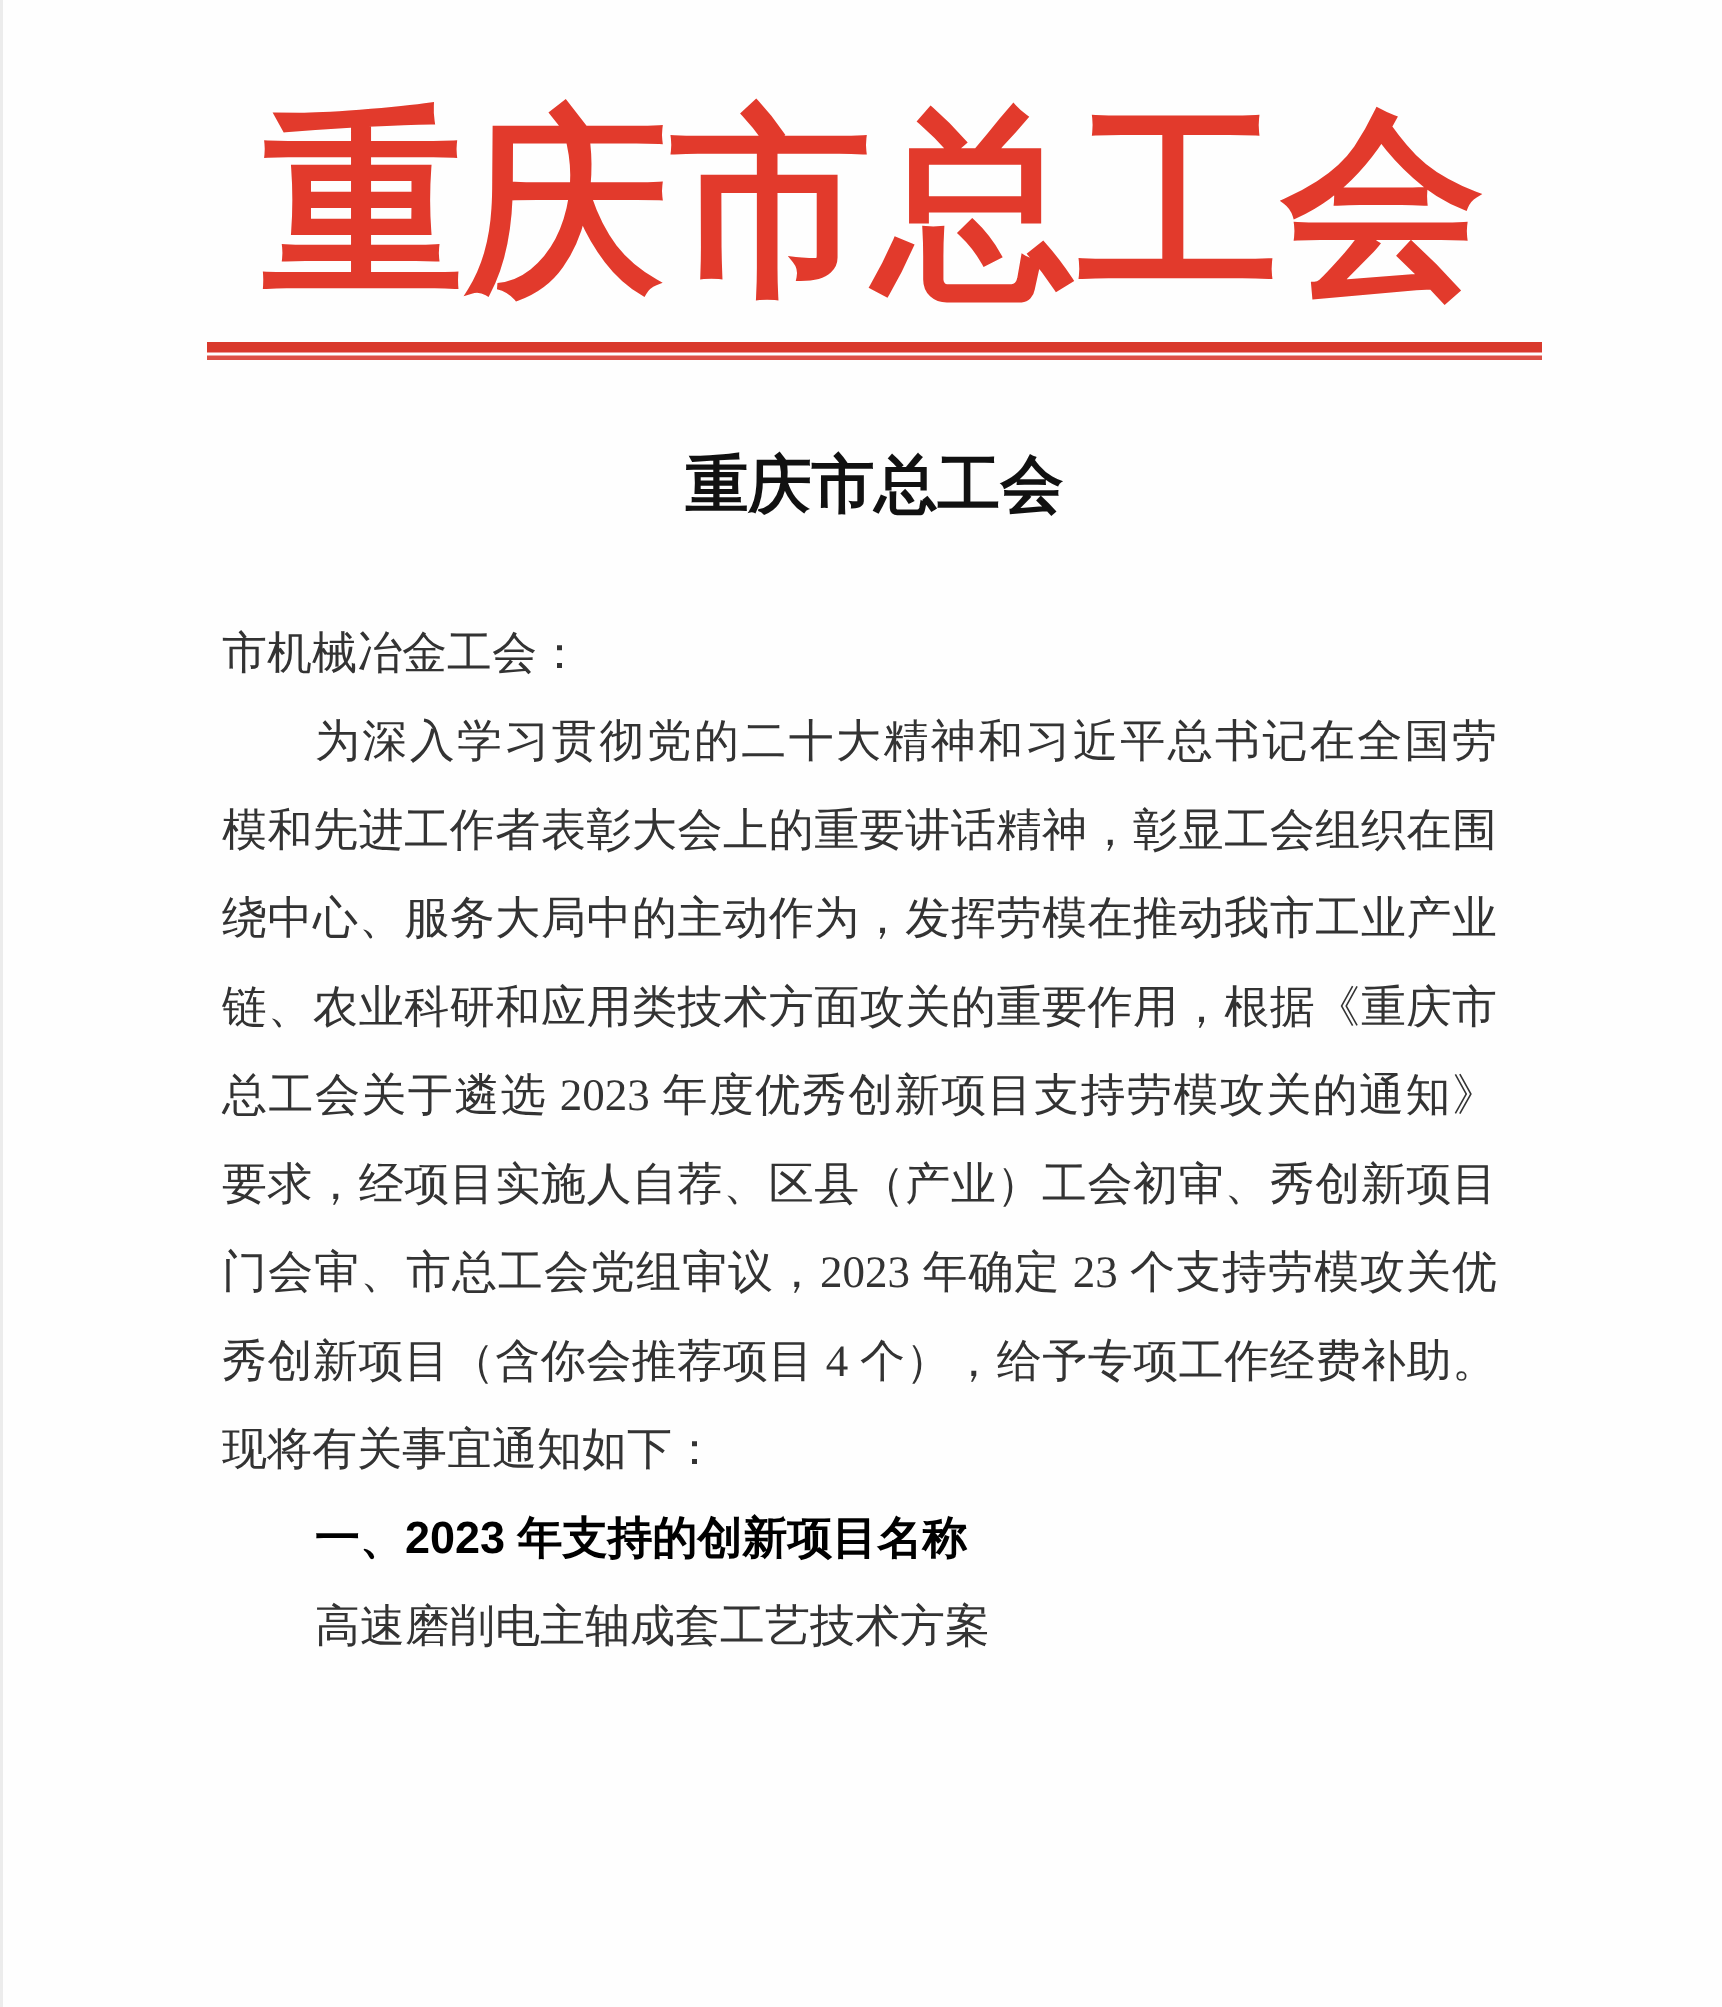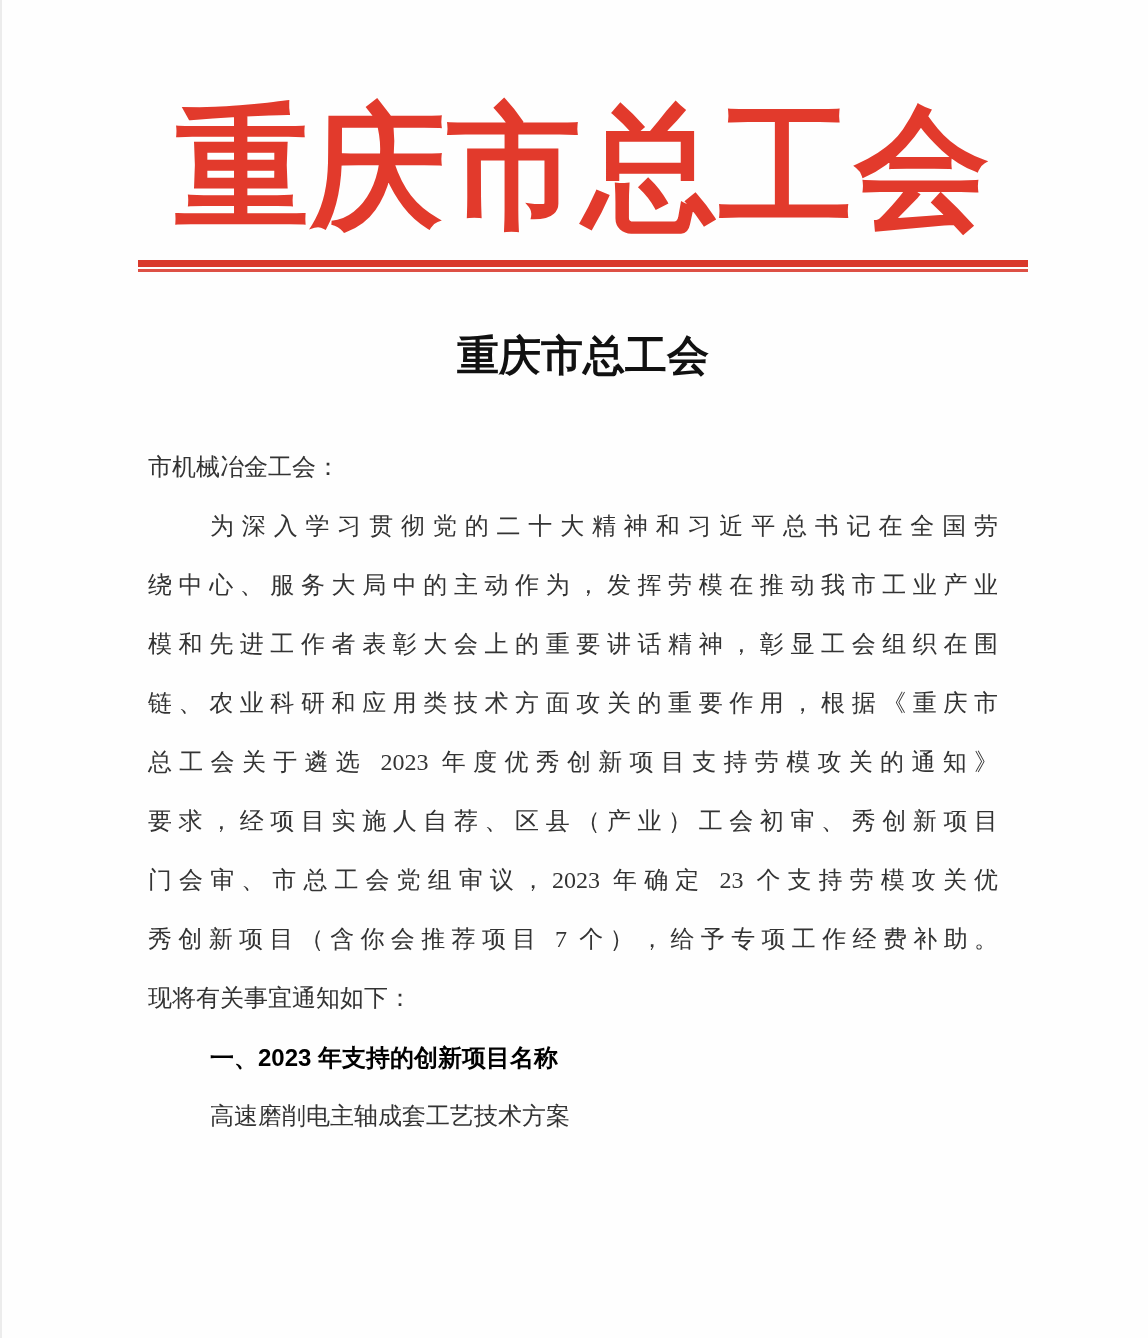--- a/index.html
+++ b/index.html
@@ -11,21 +11,21 @@
     height: 1338px;
     background: #fefefe;
     font-family: "Liberation Serif", "DejaVu Serif", serif;
     color: #2d2d2d;
     overflow: hidden;
     box-shadow: inset 2px 0 0 #ececec;
   }
   .page {
     width: 890px;
     margin: 0 auto 0 138px;
-    padding-top: 92px;
+    padding-top: 60px;
   }
   
   .letterhead-title {
     color: #e23a2c;
     font-weight: bold;
     font-size: 134px;
     line-height: 1.15;
     text-align: center;
     letter-spacing: 2px;
     white-space: nowrap;
@@ -51,21 +51,21 @@
     text-align: center;
     line-height: 52px;
   }
   .doc-title .t-line {
     display: block;
     white-space: nowrap;
   }
   
   .body-text {
     margin: 56px 30px 0 10px;   
-    font-size: 24px;
+    font-size: 30px;
     color: #333;
   }
   .b-line {
     height: 59px;
     line-height: 59px;
     white-space: nowrap;
   }
   .b-line.just {
     text-align: justify;
     text-align-last: justify;
@@ -106,27 +106,27 @@
   <h1 class="doc-title">
     <span class="t-line">重庆市总工会</span>
   </h1>
 
   <main class="body-text">
 
     <div class="b-line">市机械冶金工会：</div>
 
     <div class="paragraph">
       <div class="b-line just indent">为深入学习贯彻党的二十大精神和习近平总书记在全国劳</div>
+      <div class="b-line just">模和先进工作者表彰大会上的重要讲话精神，彰显工会组织在围</div>
       <div class="b-line just">绕中心、服务大局中的主动作为，发挥劳模在推动我市工业产业</div>
-      <div class="b-line just">模和先进工作者表彰大会上的重要讲话精神，彰显工会组织在围</div>
       <div class="b-line just">链、农业科研和应用类技术方面攻关的重要作用，根据《重庆市</div>
       <div class="b-line just">总工会关于遴选 2023 年度优秀创新项目支持劳模攻关的通知》</div>
       <div class="b-line just">要求，经项目实施人自荐、区县（产业）工会初审、秀创新项目</div>
       <div class="b-line just">门会审、市总工会党组审议，2023 年确定 23 个支持劳模攻关优</div>
-      <div class="b-line just">秀创新项目（含你会推荐项目 7 个），给予专项工作经费补助。</div>
+      <div class="b-line just">秀创新项目（含你会推荐项目 4 个），给予专项工作经费补助。</div>
       <div class="b-line">现将有关事宜通知如下：</div>
     </div>
 
     <div class="section-heading">一、2023 年支持的创新项目名称</div>
 
     <div class="project-name">高速磨削电主轴成套工艺技术方案</div>
 
   </main>
 </div>
 

